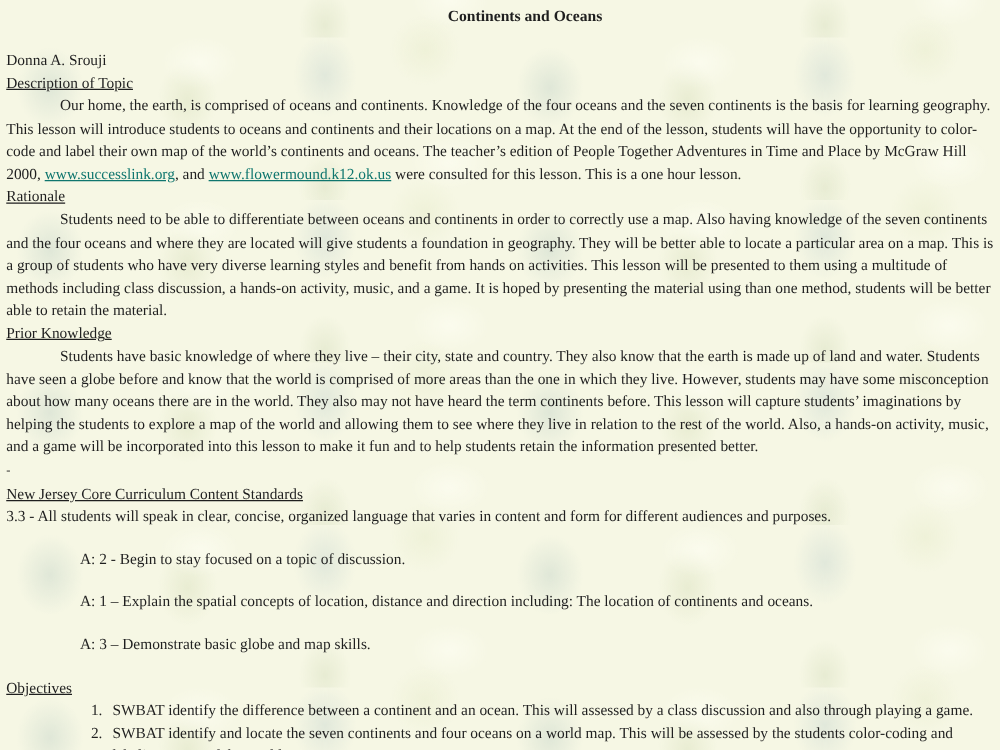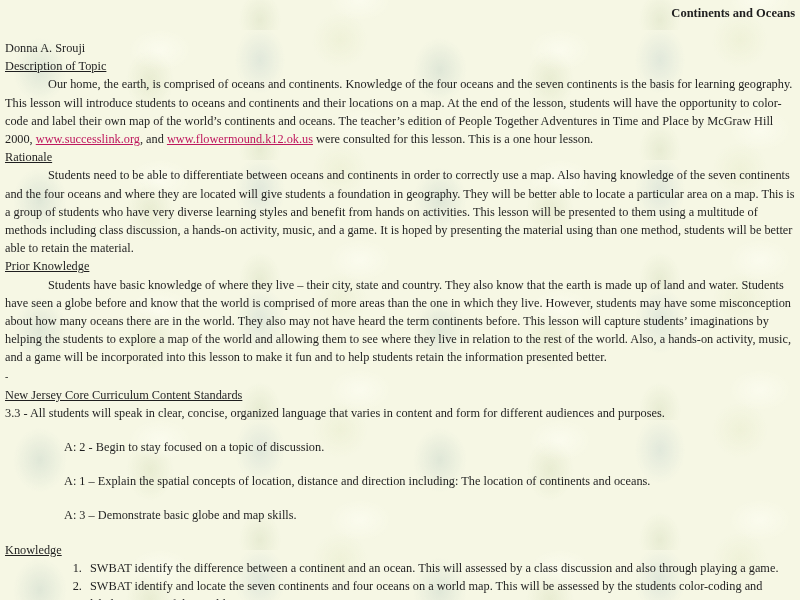--- a/index.html
+++ b/index.html
@@ -39,21 +39,21 @@
       background-position: 60px 30px;
     }
     .page {
       position: relative;
       z-index: 1;
       padding: 0 5px 0 5px;
       font-size: 12.3px;
       line-height: 18.2px;
     }
     .title {
-      text-align: right;
+      text-align: center;
       font-weight: bold;
       font-size: 12.5px;
       padding-top: 3px;
       height: 30px;
       line-height: 20px;
       margin-left: 40px;
     }
     .author {
       margin-top: 6px;
     }
@@ -61,21 +61,21 @@
       text-decoration: underline;
       display: block;
     }
     p {
       margin: 0;
       text-indent: 43px;
       text-align: left;
     }
     .uline { }
     a.link {
-      color: #be185d;
+      color: #0f766e;
       text-decoration: underline;
     }
     .dash {
       height: 18px;
       line-height: 18px;
       font-size: 10px;
       margin-top: 1px;
     }
     .std {
       margin: 0;
@@ -114,19 +114,19 @@
   <p>Students have basic knowledge of where they live – their city, state and country.  They also know that the earth is made up of land and water. Students have seen a globe before and know that the world is comprised of more areas than the one in which they live.  However, students may have some misconception about how many oceans there are in the world.  They also may not have heard the term continents before.  This lesson will capture students’ imaginations by helping the students to explore a map of the world and allowing them to see where they live in relation to the rest of the world. Also, a hands-on activity, music, and a game will be incorporated into this lesson to make it fun and to help students retain the information presented better.</p>
 
   <div class="dash">-</div>
 
   <div class="heading">New Jersey Core Curriculum Content Standards</div>
   <div class="std">3.3 - All students will speak in clear, concise, organized language that varies in content and form for different audiences and purposes.</div>
   <div class="sub">A: 2 - Begin to stay focused on a topic of discussion.</div>
   <div class="sub">A: 1 – Explain the spatial concepts of location, distance and direction including: The location of continents and oceans.</div>
   <div class="sub">A: 3 – Demonstrate basic globe and map skills.</div>
 
-  <div class="heading">Knowledge</div>
+  <div class="heading">Objectives</div>
   <ol class="objectives">
     <li>SWBAT identify the difference between a continent and an ocean. This will assessed by a class discussion and also through playing a game.</li>
     <li>SWBAT identify and locate the seven continents and four oceans on a world map.  This will be assessed by the students color-coding and labeling a map of the world.</li>
   </ol>
 
 </div>
 
 </body></html>

